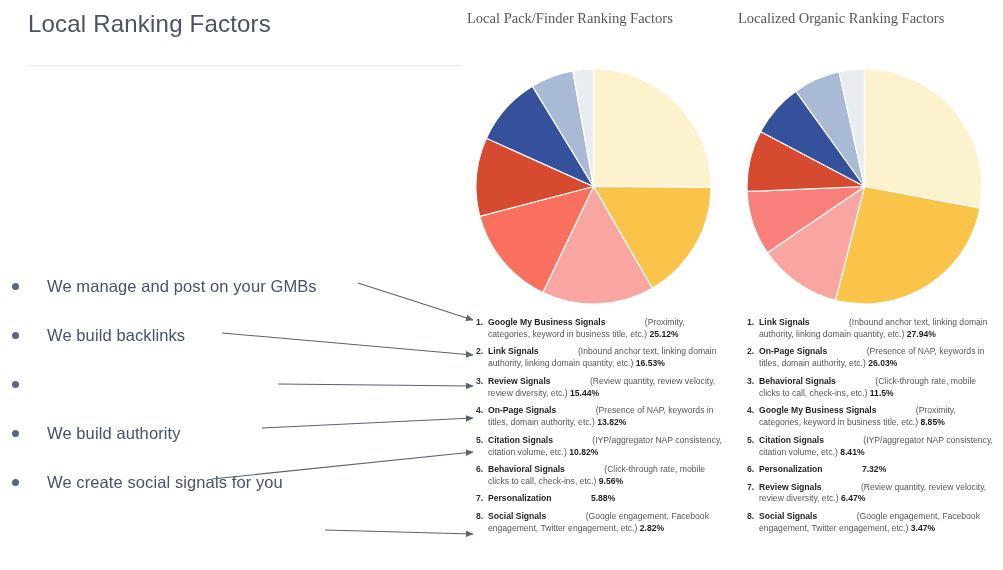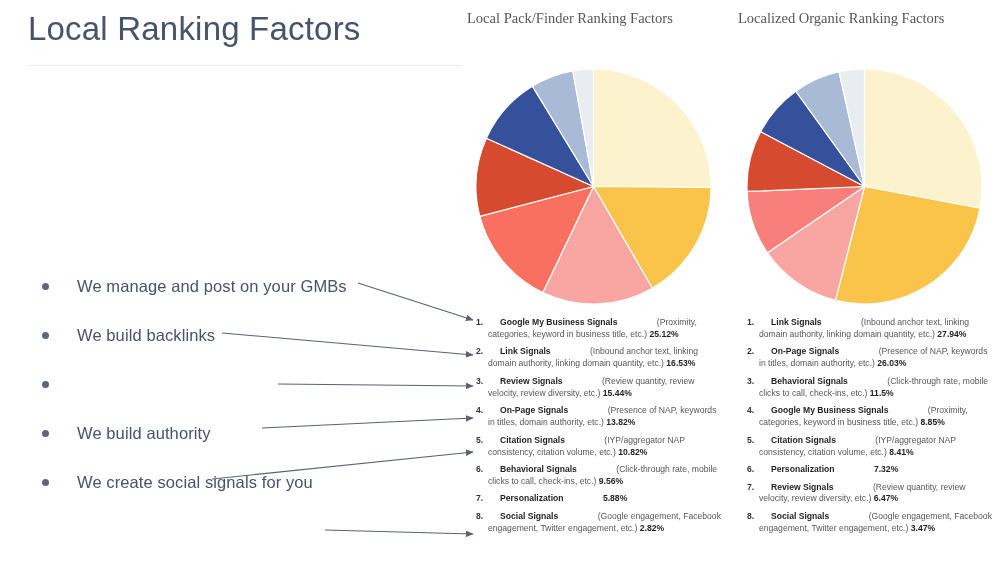--- a/index.html
+++ b/index.html
@@ -17,37 +17,37 @@
   
   #left-panel {
     position: absolute;
     left: 0; top: 0;
     width: 470px; height: 570px;
   }
 
   #page-title {
     position: absolute;
     left: 28px; top: 10px;
-    font-size: 33px;
+    font-size: 24px;
     font-weight: 400;
     letter-spacing: 0.2px;
     color: #46536b;
     white-space: nowrap;
   }
 
   #title-rule {
     position: absolute;
     left: 28px; top: 65px;
     width: 434px; height: 1px;
     background: #e8eaed;
   }
 
   #bullet-list {
     position: absolute;
-    left: 34px; top: 262px;
+    left: 4px; top: 262px;
     width: 430px;
   }
   .bullet-row {
     position: relative;
     height: 49px;
     display: flex;
     align-items: center;
   }
   .bullet-dot {
     width: 7px; height: 7px;
@@ -120,21 +120,20 @@
     width: 12px;
     font-weight: 700;
     color: #333333;
   }
   .legend-body {
     flex: 1 1 auto;
   }
   .legend-name {
     font-weight: 700;
     color: #1f1f1f;
-    margin-left: 12px;
   }
   .legend-desc {
     font-weight: 400;
     color: #55565a;
     margin-left: 37px;
   }
   .legend-pct {
     font-weight: 700;
     color: #1f1f1f;
   }

